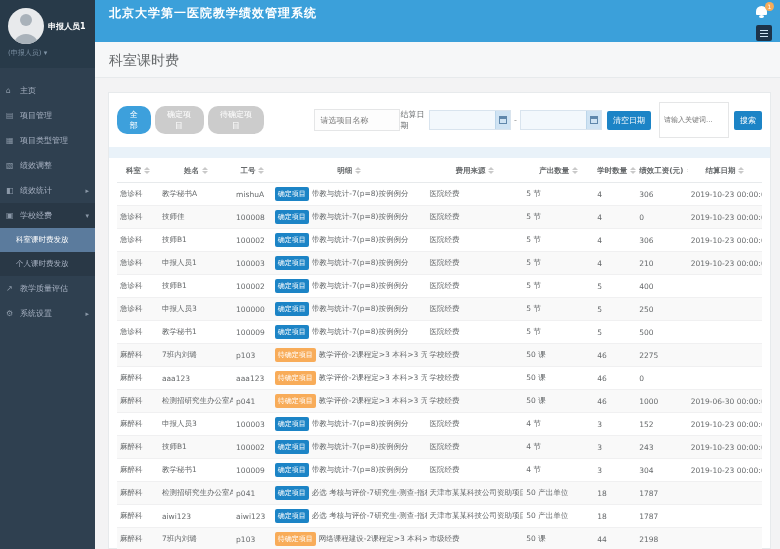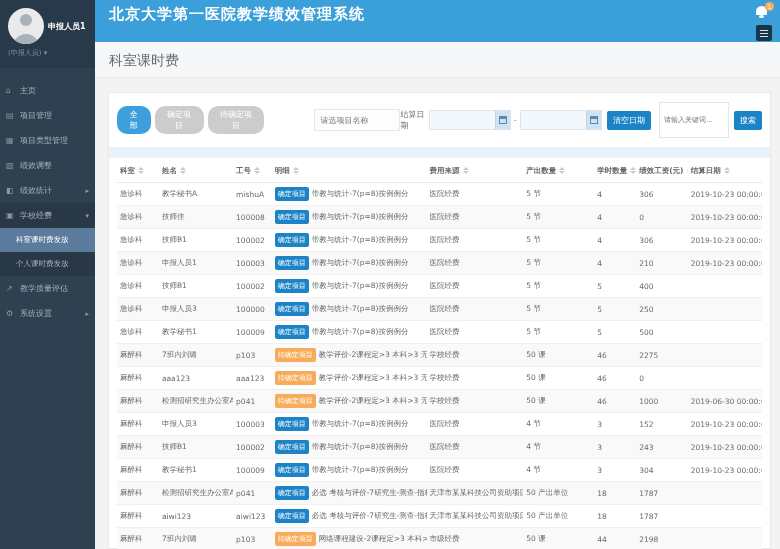--- a/index.html
+++ b/index.html
@@ -21,21 +21,21 @@
   .nav-item .ico { width:11px; font-size:8px; margin-right:3px; color:#8b98a7; flex:0 0 11px; }
   .nav-item .arrow { margin-left:auto; font-size:7px; color:#8b98a7; }
   .nav-group.open { background:#293846; }
   .submenu .nav-item { padding-left:16px; font-size:7.5px; }
   .submenu .nav-item.active { background:#5b7b9d; color:#ffffff; }
 
   
   .main { flex:1; display:flex; flex-direction:column; height:100%; min-width:0; }
 
   .topbar { height:42px; background:#3ba0da; position:relative; padding:5px 10px 0 14px; flex:0 0 42px; }
-  .app-title { color:#ffffff; font-size:15px; font-weight:bold; letter-spacing:1px; }
+  .app-title { color:#ffffff; font-size:12px; font-weight:bold; letter-spacing:1px; }
   .app-subtitle { color:#d8edf9; font-size:8px; margin-top:2px; }
   .top-icons { position:absolute; right:8px; top:4px; display:flex; flex-direction:column; align-items:flex-end; }
   .bell-wrap { position:relative; width:16px; height:14px; cursor:pointer; }
   .bell { position:absolute; left:0; top:2px; width:11px; height:9px; background:#ffffff; border-radius:6px 6px 1px 1px; }
   .bell:after { content:""; position:absolute; left:3px; bottom:-3px; width:5px; height:3px; border-radius:50%; background:#ffffff; }
   .bell-badge { position:absolute; right:-2px; top:-2px; min-width:9px; height:9px; border-radius:5px; background:#f8ac59; color:#fff; font-size:6px; line-height:9px; text-align:center; }
   .corner-widget { margin-top:7px; width:16px; height:16px; background:#1d3349; border-radius:2px; cursor:pointer; display:flex; flex-direction:column; justify-content:center; align-items:center; gap:2px; }
   .corner-widget i { display:block; width:8px; height:1px; background:#cfe3f3; }
 
   .page-head { height:36px; background:#f6f7f8; border-bottom:1px solid #e7eaec; padding:10px 0 0 14px; flex:0 0 36px; }
@@ -57,21 +57,21 @@
   .cal i { display:block; width:8px; height:8px; border:1px solid #5f87ab; border-top:3px solid #5f87ab; }
   .dash { font-size:8px; color:#999; margin:0 3px; }
   .btn-blue { background:#1c84c6; color:#fff; border:none; border-radius:2px; font-size:8px; padding:4px 6px; margin-left:5px; cursor:pointer; white-space:nowrap; font-family:inherit; }
   .search-group { display:flex; align-items:center; margin-left:8px; }
   .search-input { width:70px; height:36px; border:1px solid #e5e6e7; font-size:7px; padding:0 4px; color:#555; font-family:inherit; }
 
   .subbar { height:11px; background:#e9f2f9; margin:9px -8px 0 -8px; }
 
   
   table { width:100%; border-collapse:collapse; table-layout:fixed; margin-top:2px; }
-  th { font-size:7.5px; color:#676a6c; text-align:left; font-weight:bold; padding:6px 3px; border-bottom:1px solid #e7eaec; white-space:nowrap; overflow:hidden; cursor:pointer; }
+  th { font-size:7.5px; color:#676a6c; text-align:center; font-weight:bold; padding:6px 3px; border-bottom:1px solid #e7eaec; white-space:nowrap; overflow:hidden; cursor:pointer; }
   td { font-size:7.5px; color:#676a6c; padding:4px 3px; border-bottom:1px solid #f0f0f1; white-space:nowrap; overflow:hidden; }
   tbody tr:nth-child(even) { background:#f9f9f9; }
   .sort { display:inline-flex; flex-direction:column; margin-left:3px; vertical-align:middle; }
   .sort i { display:block; width:0; height:0; border-left:3px solid transparent; border-right:3px solid transparent; }
   .sort .up { border-bottom:3px solid #c9c9c9; margin-bottom:1px; }
   .sort .dn { border-top:3px solid #c9c9c9; }
   .badge { display:inline-block; color:#fff; font-size:7px; padding:2px 3px; border-radius:2px; margin-right:3px; }
   .badge.confirmed { background:#1c84c6; }
   .badge.pending { background:#f8ac59; }
   col.c-dept{width:6.5%;} col.c-name{width:11.5%;} col.c-id{width:6%;} col.c-detail{width:24%;}

